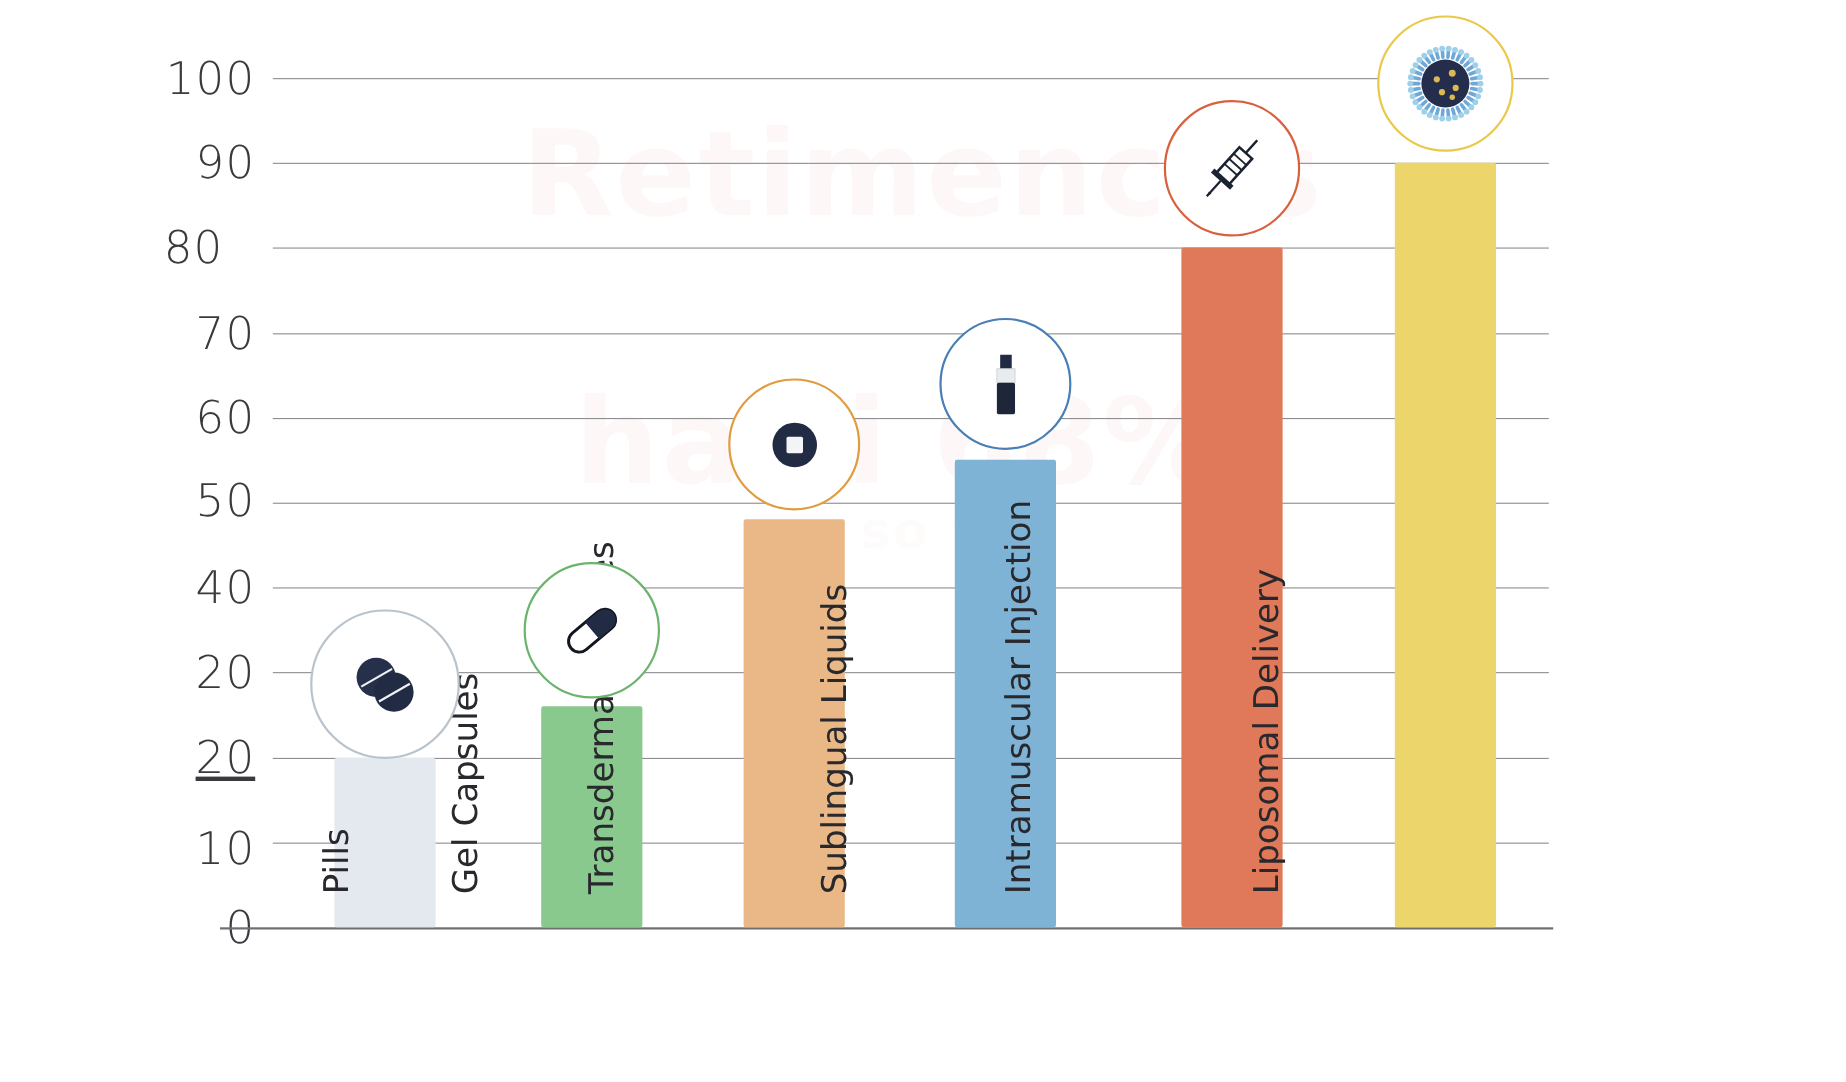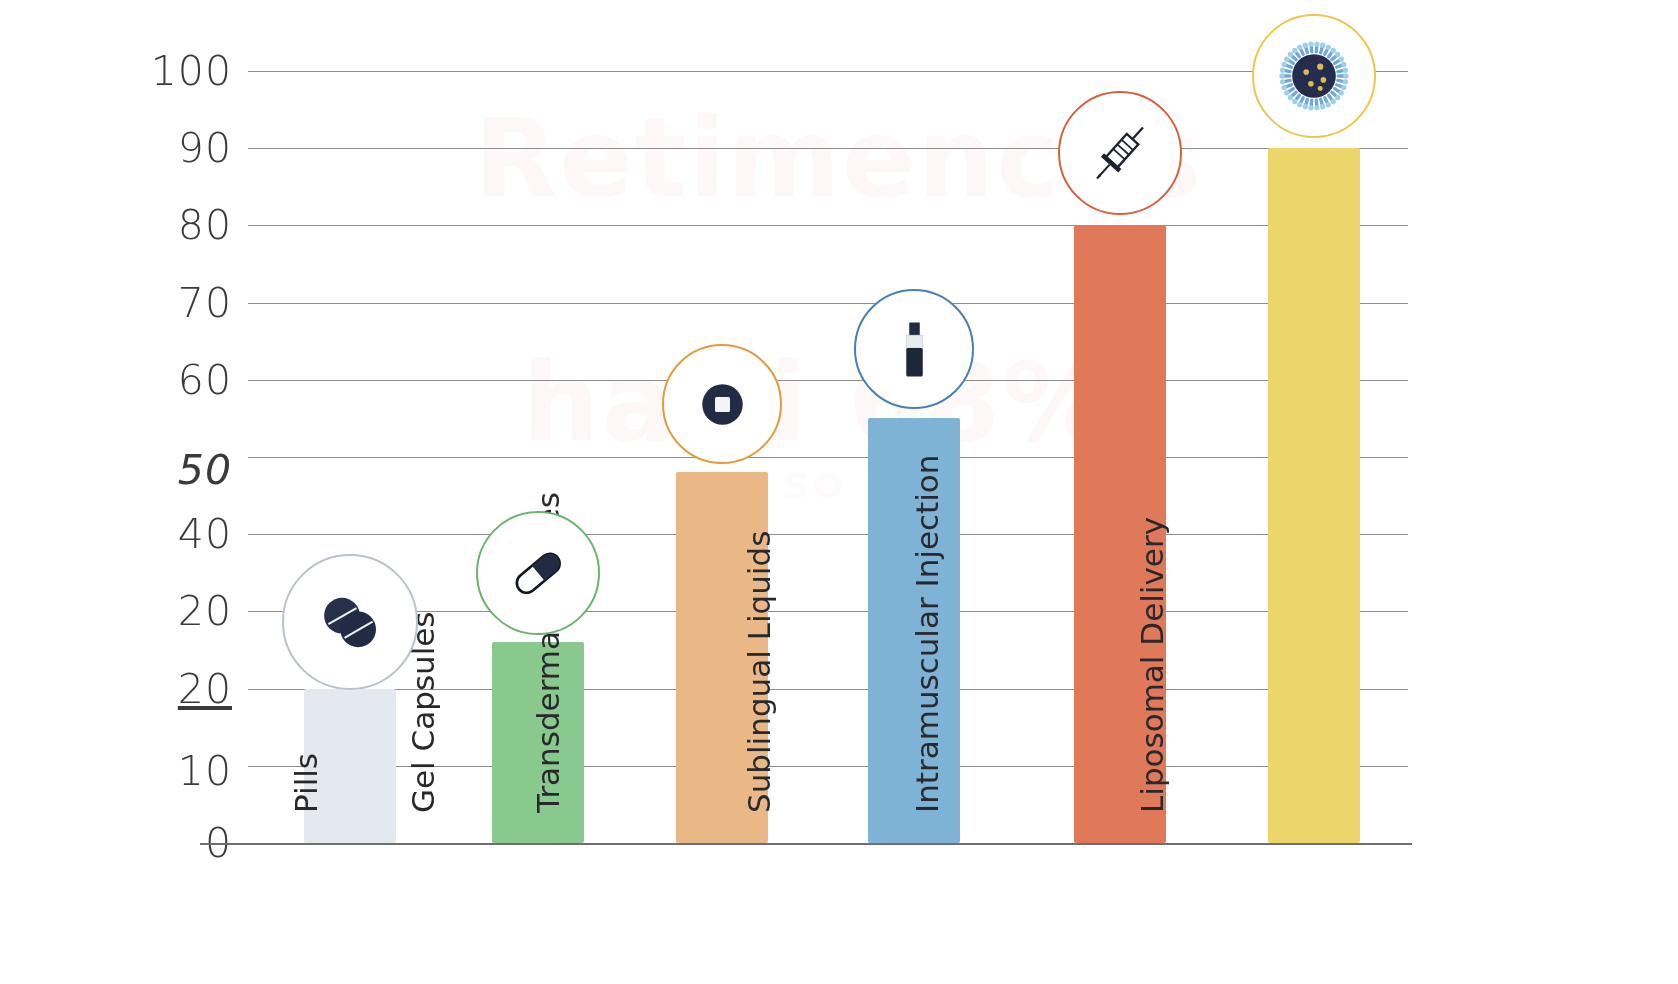--- a/index.html
+++ b/index.html
@@ -126,24 +126,24 @@
         <div class="gridline" style="top: 379.8px;"></div>
         <div class="gridline" style="top: 457px;"></div>
         <div class="gridline" style="top: 534.2px;"></div>
         <div class="gridline" style="top: 611.4px;"></div>
         <div class="gridline" style="top: 688.6px;"></div>
         <div class="gridline" style="top: 765.8px;"></div>
       </div>
     <div id="yticks">
         <div class="ytick" style="top: 71px;">100</div>
         <div class="ytick" style="top: 148.2px;">90</div>
-        <div class="ytick" style="top: 225.4px;">80</div>
+        <div class="ytick" style="top: 225.4px; text-align: center;">80</div>
         <div class="ytick" style="top: 302.6px;">70</div>
         <div class="ytick" style="top: 379.8px;">60</div>
-        <div class="ytick" style="top: 470px; font-style: italic;">50</div>
+        <div class="ytick" style="top: 455px;">50</div>
         <div class="ytick" style="top: 534.2px;">40</div>
         <div class="ytick" style="top: 611.4px;">20</div>
         <div class="ytick" style="top: 688.6px; text-decoration: underline;">20</div>
         <div class="ytick" style="top: 771px;">10</div>
         <div class="ytick" style="top: 843px;">0</div>
       </div>
     <div class="baseline" style="top:843px"></div>
     <div id="bars">
         <div class="bar" style="left: 304px; width: 92px; height: 154.4px; background: rgb(227, 233, 239);">
           <div class="vlabel" style="left: 50%; bottom: 12px; transform: translateX(-50%) rotate(-90deg); transform-origin: left center; margin-left: -14px;">Pills</div>

